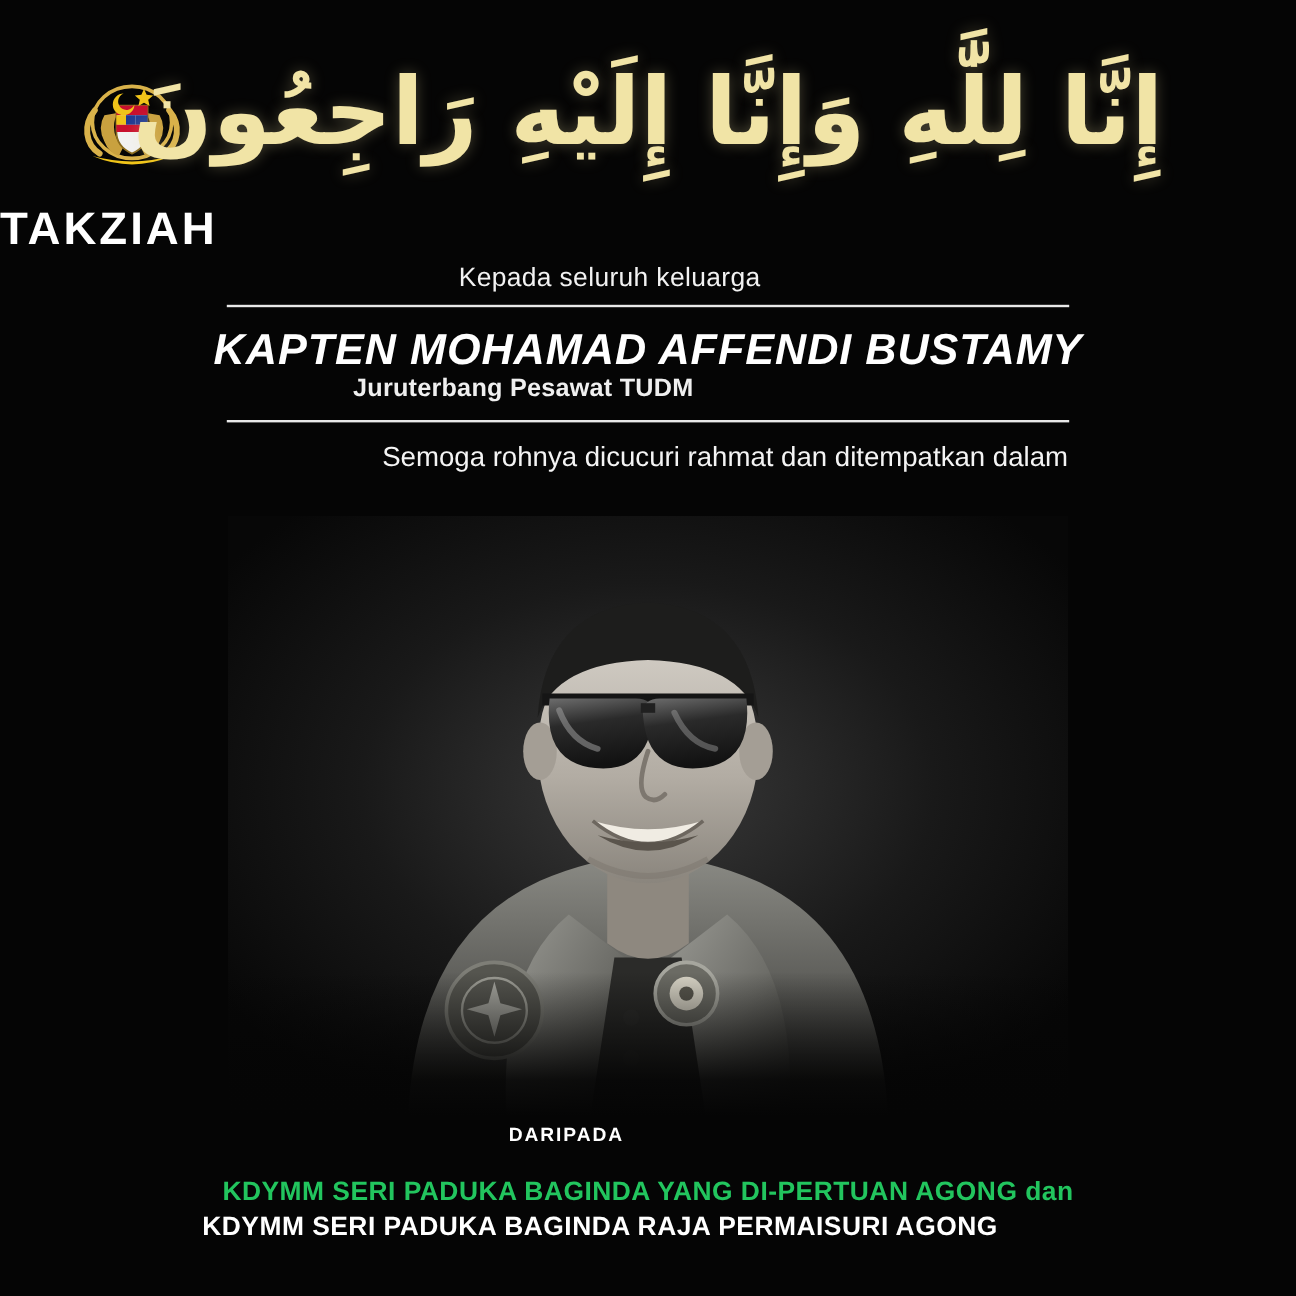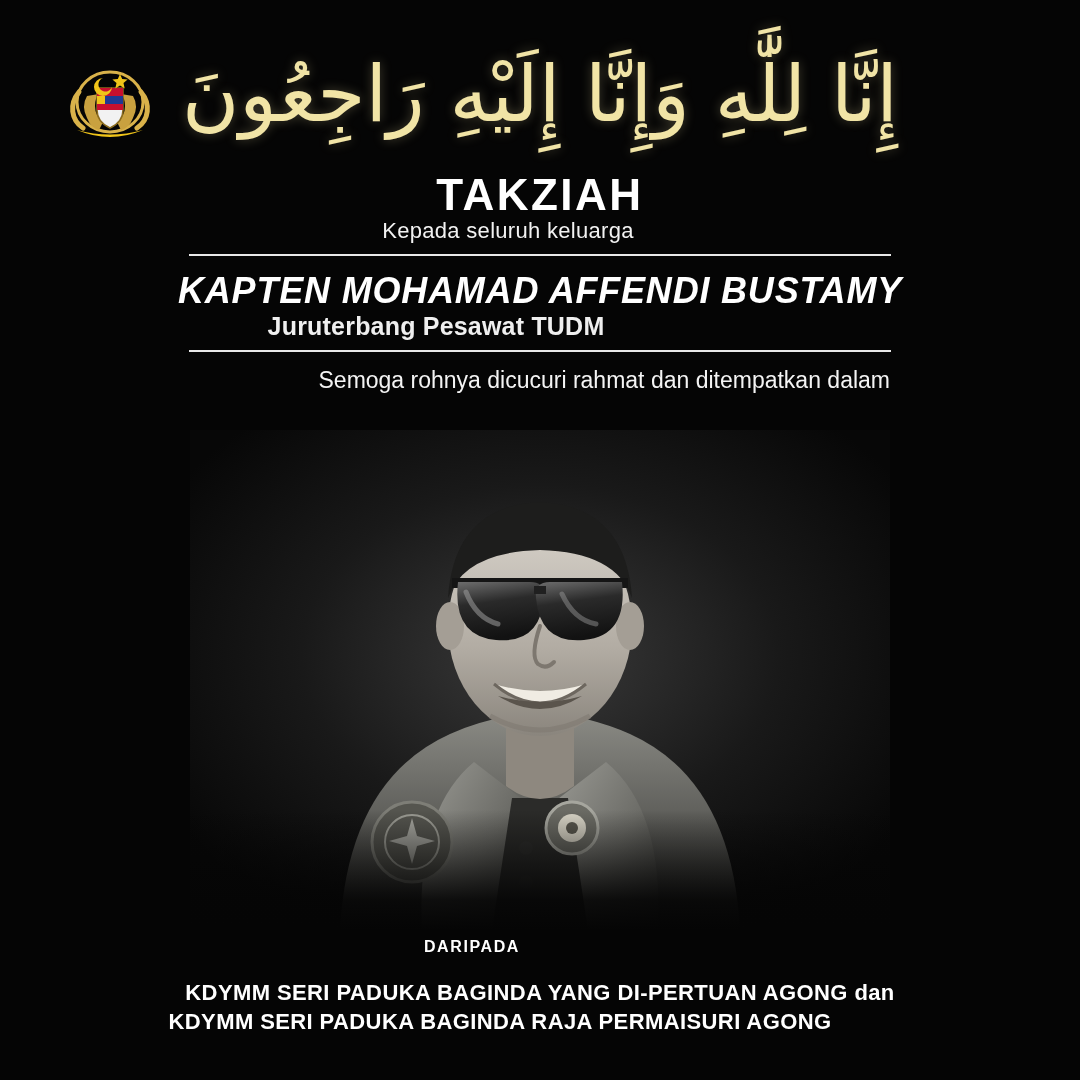--- a/index.html
+++ b/index.html
@@ -33,42 +33,42 @@
   }
   .crest svg { display: block; }
 
   
   .arabic-wrap {
     position: absolute;
     left: 0;
     top: 42px;
     width: 1080px;
     text-align: center;
+    font-weight: bold;
   }
   .arabic {
     display: inline-block;
     font-family: "DejaVu Sans", sans-serif;
     font-size: 78px;
     line-height: 1.35;
     color: #f1e4a6;
     direction: rtl;
     unicode-bidi: bidi-override;
     text-shadow: 0 0 12px rgba(241,228,166,0.28);
     letter-spacing: 0px;
     white-space: nowrap;
   }
 
   
   .takziah {
     position: absolute;
     left: 0;
     top: 170px;
     width: 1080px;
-    text-align: center;
-    font-size: 44px;
+    font-size: 38px;
     font-weight: bold;
     letter-spacing: 2.5px;
     color: #ffffff;
   }
   .takziah-sub {
     position: absolute;
     left: 0;
     top: 218px;
     width: 1016px;
     text-align: center;
@@ -99,21 +99,21 @@
     letter-spacing: 0.8px;
     color: #ffffff;
     font-style: italic;
   }
   .role {
     position: absolute;
     left: 0;
     top: 312px;
     width: 872px;
     text-align: center;
-    font-size: 25px;
+    font-size: 21px;
     font-weight: bold;
     color: #efefef;
     letter-spacing: 0.2px;
   }
 
   .doa {
     position: absolute;
     left: 190px;
     top: 364px;
     width: 700px;
@@ -180,21 +180,21 @@
   }
   .footer-l1 {
     position: absolute;
     left: 0;
     top: 980px;
     width: 1080px;
     text-align: center;
     font-size: 22px;
     font-weight: bold;
     letter-spacing: 0.4px;
-    color: #ffffff;
+    color: #22c55e;
   }
   .footer-l2 {
     position: absolute;
     left: 0;
     top: 1009px;
     width: 1000px;
     text-align: center;
     font-size: 22px;
     font-weight: bold;
     letter-spacing: 0.4px;

